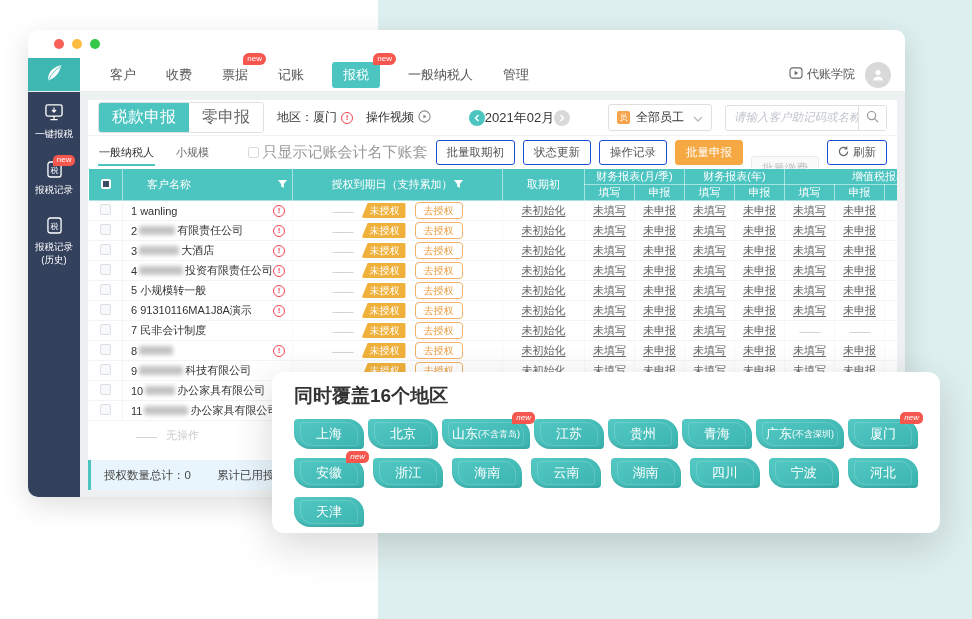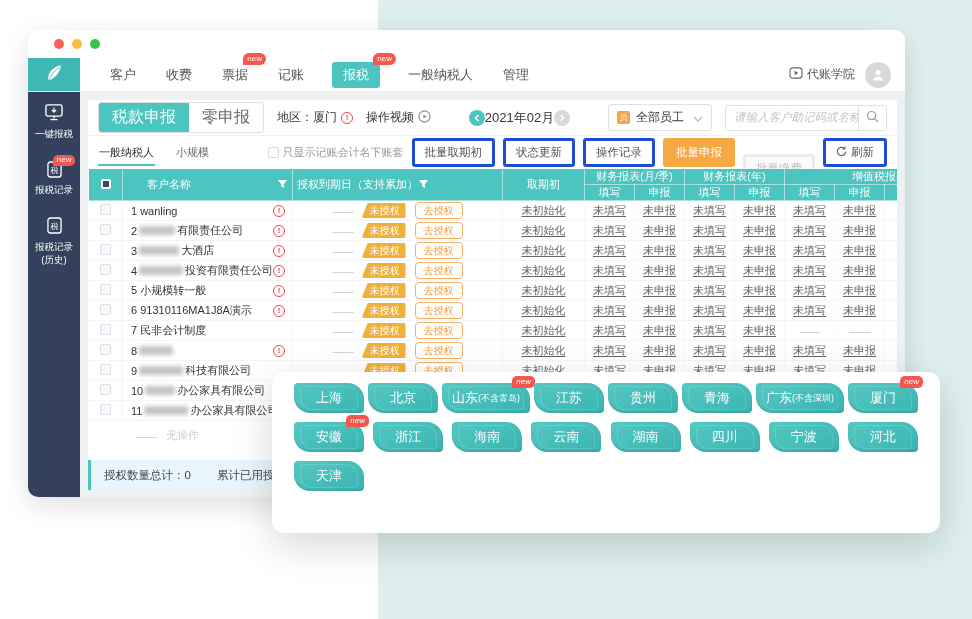--- a/index.html
+++ b/index.html
@@ -60,36 +60,36 @@
   .searchbox { display:flex; align-items:stretch; border:1px solid #e0e0e0; border-radius:3px; height:26px; overflow:hidden;font-style:italic; }
   .searchbox .ph { display:flex; align-items:center; padding:0 8px; font-size:11.5px; color:#c0c4cc; width:132px; white-space:nowrap; overflow:hidden; }
   .searchbox .sbtn { width:28px; border-left:1px solid #e0e0e0; display:flex; align-items:center; justify-content:center; cursor:pointer; background:#fff; }
 
   
   .tb2 { height:32px; display:flex; align-items:center; padding:0 10px; gap:20px; flex-shrink:0; }
   .tab2 { position:relative; font-size:11px; color:#666; padding:7px 1px; cursor:pointer; white-space:nowrap; }
   .tab2.active { color:#333; }
   .tab2.active::after { content:""; position:absolute; left:0; right:0; bottom:1px; height:2px; background:#4cc5c0; }
   .tb2-right { margin-left:auto; display:flex; align-items:center; gap:8px; }
-  .chk-label { display:flex; align-items:center; gap:4px; font-size:11px; color:#999; cursor:pointer; white-space:nowrap; }
+  .chk-label { display:flex; align-items:center; gap:4px; font-size:15px; color:#999; cursor:pointer; white-space:nowrap; }
   .chk { width:11px; height:11px; border:1px solid #d9d9d9; border-radius:2px; background:#fff; display:inline-block; }
-  .btn { font-size:11.5px; color:#555; background:#fff; border:3px solid #1d4ed8; border-radius:3px;
+  .btn { font-size:11.5px; color:#555; background:#fff; border:1px solid #1d4ed8; border-radius:3px;
          padding:4px 10px; cursor:pointer; display:flex; align-items:center; gap:4px; white-space:nowrap; }
   .btn.primary { background:#f6a843; border-color:#f6a843; color:#fff; }
   .btn.disabled { color:#c0c0c0; border-color:#ebebeb; background:#fafafa; cursor:default;margin-top:33px; }
 
   
   .tscroll { flex:1; overflow:hidden; min-height:0; }
   table { border-collapse:collapse; table-layout:fixed; width:886px; font-size:11px; }
   thead th { background:#4cc4c0; color:#fff; font-weight:normal; border:1px solid rgba(255,255,255,.5);
              height:15px; padding:0 4px; font-size:11px; }
   thead th.left { text-align:left; padding-left:24px; }
   th .th-flex { display:flex; align-items:center; }
   th .th-flex .fn { margin-left:auto; }
-  th .th-center { display:flex; align-items:center; justify-content:flex-start; }
+  th .th-center { display:flex; align-items:center; justify-content:center; }
   .cb-all { width:10px; height:10px; background:#3b4a63; border:2px solid #fff; border-radius:2px; display:inline-block; }
   tbody td { height:20px; border-bottom:1px solid #f2f4f5; border-right:1px solid #f7f8f9; color:#666;
              text-align:center; padding:0 2px; white-space:nowrap; overflow:hidden; }
   tbody td:first-child { border-right:1px solid #f2f4f5; }
   .row-cb { width:11px; height:11px; border:1px solid #dcdfe6; border-radius:2px; background:#f7f8fa; display:inline-block; cursor:pointer; }
   .nm { display:flex; align-items:center; padding-left:6px; color:#333; }
   .nm .wrn { margin-left:auto; margin-right:5px; flex-shrink:0; }
   .redact { display:inline-block; height:9px; border-radius:2px; background:#c3c3c3; filter:blur(2px); margin:0 2px; }
   .authcell { display:flex; align-items:center; justify-content:center; gap:9px; }
   .dash { color:#c8c8c8; letter-spacing:-1px; }
@@ -623,20 +623,21 @@
             <span>累计已用授权数：0</span>
             <span>当前剩余授权数：0</span>
           </div>
 
         </div>
       </main>
     </div>
   </div>
 
   <div class="overlay">
+    <h2>同时覆盖16个地区</h2>
     <div id="region-rows">
         <div class="rrow">
           <div class="chip">
             <span>上海</span>
           </div>
           <div class="chip">
             <span>北京</span>
           </div>
           <div class="chip">
             <span>山东</span>

